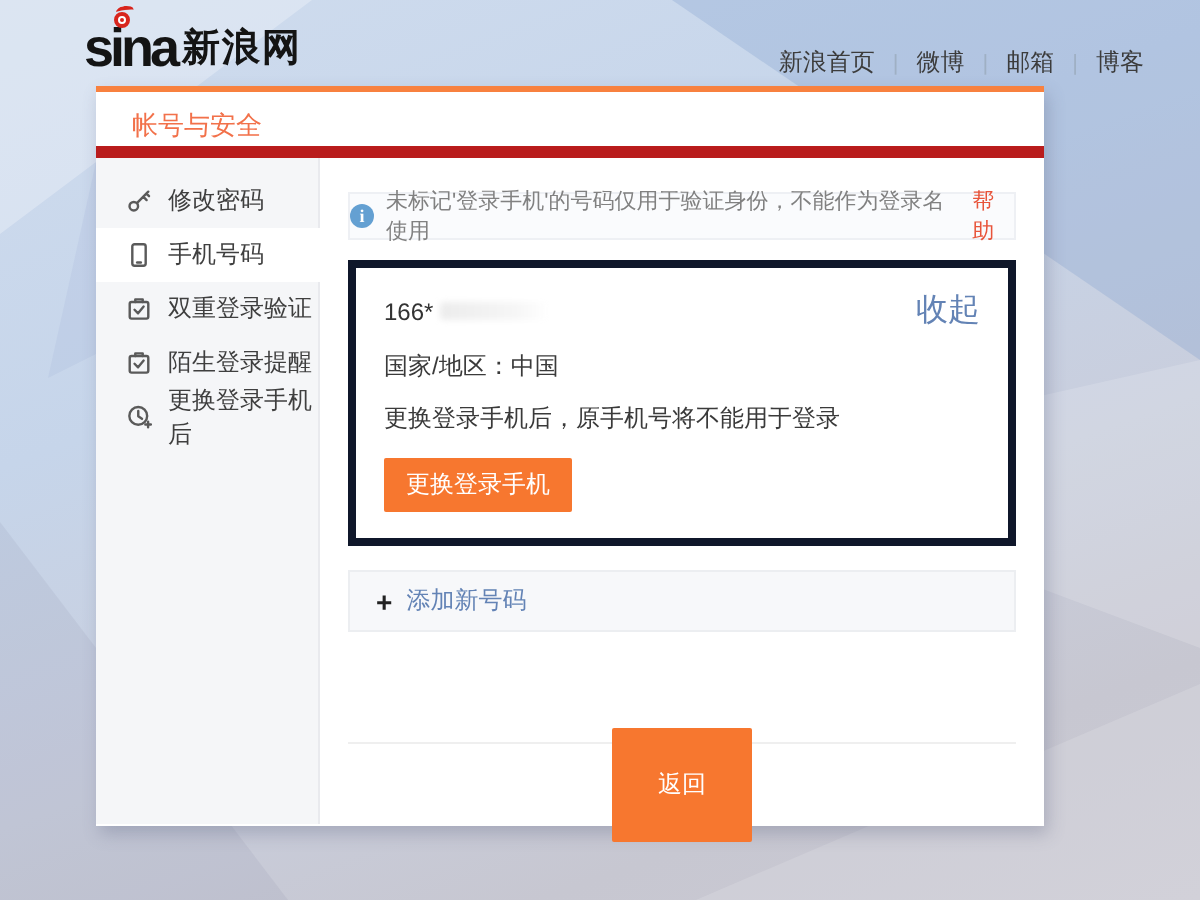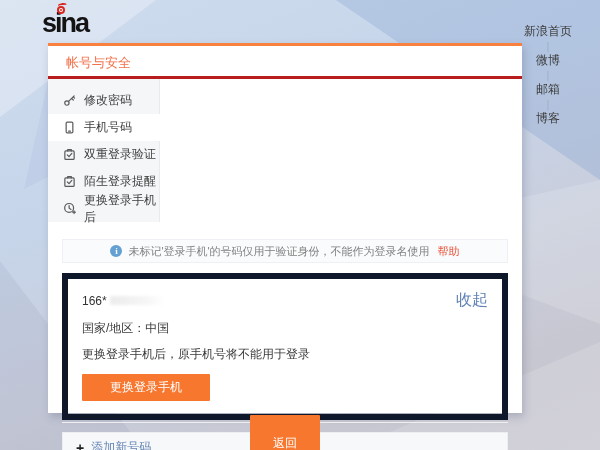--- a/index.html
+++ b/index.html
@@ -21,57 +21,57 @@
   .topbar { position:absolute; top:0; left:0; width:600px; height:43px; }
   .logo { position:absolute; left:42px; top:11px; display:flex; align-items:center; cursor:pointer; }
   .logo-en { font-weight:bold; font-size:27px; line-height:24px; letter-spacing:-2px; color:#141414; position:relative; }
   .logo-eye { position:absolute; left:15px; top:-5px; width:8px; height:8px;
               border:2px solid #d8251d; border-radius:50%; background:#fff; }
   .logo-eye::after { content:""; position:absolute; left:1px; top:1px; width:2px; height:2px;
                      background:#d8251d; border-radius:50%; }
   .logo-eye::before { content:""; position:absolute; left:-1px; top:-5px; width:9px; height:3px;
                       border-top:2px solid #d8251d; border-radius:60% 60% 0 0; transform:rotate(-8deg); }
   .logo-cn { font-weight:bold; font-size:19px; color:#141414; margin-left:3px; letter-spacing:1px; }
-  .topnav { position:absolute; right:28px; top:23px; display:flex; align-items:center; font-size:12px; color:#3c3c3c;flex-direction:column; }
+  .topnav { position:absolute; right:28px; top:23px; display:flex; align-items:center; font-size:12px; color:#3c3c3c; }
   .topnav a { color:#3c3c3c; text-decoration:none; cursor:pointer; }
   .topnav .sep { color:#9fb0c4; margin:0 9px; font-size:11px; }
 
   
   .panel { position:absolute; left:48px; top:43px; width:474px; height:370px; background:#fff;
            border-top:3px solid #f8813f; box-shadow:2px 4px 8px rgba(90,95,125,0.30); }
   .panel-title { height:33px; line-height:33px; padding-left:18px; font-size:13px; color:#f2714a;
-                 border-bottom:3px solid #b91c1c; background:#fff; }
-  .panel-body { display:flex; height:333px;flex-direction:column; }
+                 border-bottom:6px solid #b91c1c; background:#fff; }
+  .panel-body { display:flex; height:333px; }
 
   
   .sidebar { width:112px; background:#f5f6f8; border-right:1px solid #e9eaee; padding-top:8px; flex:none; }
   .side-item { height:27px; display:flex; align-items:center; padding-left:15px; cursor:pointer;
                font-size:12px; color:#3f3f3f; }
   .side-item svg { width:13px; height:13px; margin-right:8px; stroke:#5a5a5a; fill:none;
                    stroke-width:1.3; stroke-linecap:round; stroke-linejoin:round; flex:none; }
   .side-item.active { background:#fff; margin-right:-1px; }
 
   
   .content { flex:1; position:relative; padding:17px 14px 0 14px; }
   .notice { height:24px; background:#fafbfd; border:1px solid #eef0f4; display:flex; align-items:center;
             justify-content:center; font-size:11px; color:#818181; }
   .info-icon { width:12px; height:12px; border-radius:50%; background:#64a0d2; color:#fff; font-size:9px;
                font-weight:bold; line-height:12px; text-align:center; margin-right:6px;
                font-family:"Liberation Serif",serif; flex:none; }
   .help-link { color:#e8543a; margin-left:8px; cursor:pointer; text-decoration:none; }
 
-  .phone-card { margin-top:10px; border:6px solid #0f172a; padding:11px 14px 13px 14px; }
+  .phone-card { margin-top:10px; border:4px solid #0f172a; padding:11px 14px 13px 14px; }
   .row-number { display:flex; align-items:center; justify-content:space-between; font-size:12px; color:#333; }
   .num-wrap { display:flex; align-items:center; }
   .redacted { display:inline-block; width:54px; height:9px; margin-left:3px; border-radius:2px;
               background:linear-gradient(90deg,#ececec,#f6f6f6 70%,#fff); filter:blur(1.5px); }
   .collapse-link { color:#6383b5; cursor:pointer; font-size:16px; text-decoration:none; }
   .row-region, .row-warning { font-size:12px; color:#3a3a3a; margin-top:9px; }
   .btn-orange { display:inline-block; background:#f7772f; color:#fff; font-size:12px; border:none;
-                padding:5px 28px; margin-top:11px; cursor:pointer; border-radius:1px;
+                padding:5px 11px; margin-top:11px; cursor:pointer; border-radius:1px;
                 font-family:inherit; }
   .add-bar { margin-top:12px; height:31px; background:#f7f8fa; border:1px solid #eceef1;
              display:flex; align-items:center; padding-left:13px; cursor:pointer; }
   .plus-glyph { font-size:14px; font-weight:bold; color:#222; margin-right:7px; line-height:1; }
   .add-label { font-size:12px; color:#6383b5; }
 
   .content-footer { position:absolute; left:14px; right:14px; bottom:0; height:41px;
                     border-top:1px solid #efefef; display:flex; align-items:center; justify-content:center; }
   .btn-back { background:#f7772f; color:#fff; font-size:12px; border:none; padding:20px 23px;
               cursor:pointer; border-radius:1px; font-family:inherit; }
@@ -85,20 +85,21 @@
   <div class="facet f3"></div>
   <div class="facet f4"></div>
   <div class="facet f5"></div>
   <div class="facet f6"></div>
 </div>
 
 <div class="topbar">
   <div class="logo">
     <span class="logo-en">sina</span>
     <span class="logo-eye"></span>
+    <span class="logo-cn">新浪网</span>
   </div>
   <div class="topnav">
     <a>新浪首页</a>
     <span class="sep">|</span>
     <a>微博</a>
     <span class="sep">|</span>
     <a>邮箱</a>
     <span class="sep">|</span>
     <a>博客</a>
   </div>

